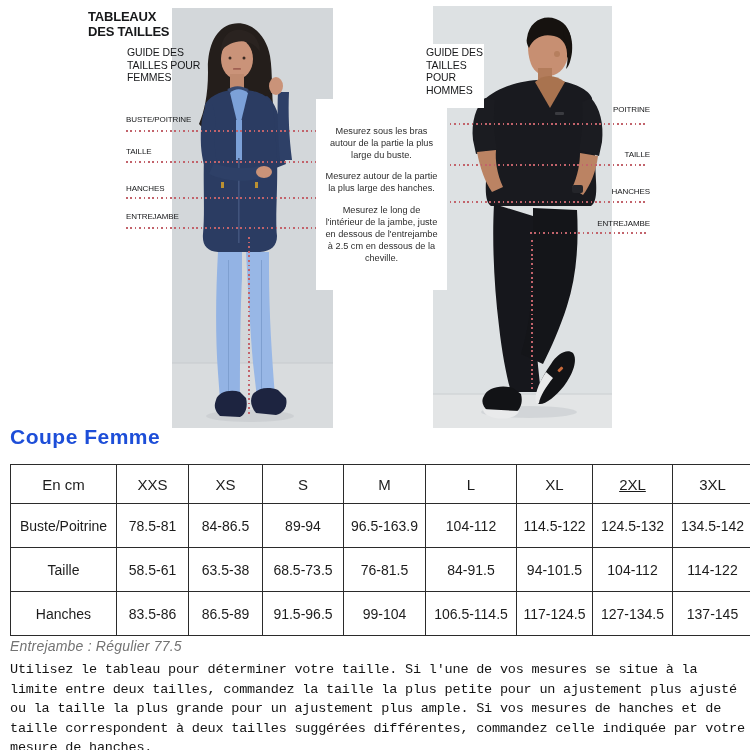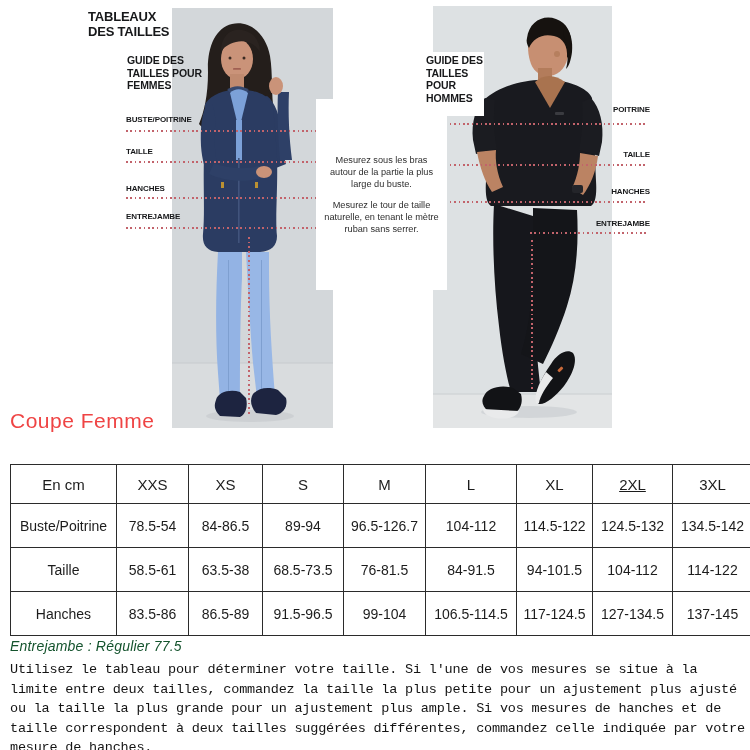--- a/index.html
+++ b/index.html
@@ -3,53 +3,53 @@
 <meta charset="utf-8">
 <style>
   html,body{margin:0;padding:0;background:#fff;}
   #canvas{position:relative;width:750px;height:750px;background:#ffffff;overflow:hidden;
           font-family:"Liberation Sans",sans-serif;color:#1a1a1a;}
   .abs{position:absolute;}
 
   
   .page-title{left:88px;top:10px;font-size:13px;font-weight:bold;line-height:1.15;letter-spacing:-0.2px;color:#17181a;z-index:4;}
   .page-title span{display:block;}
-  .guide-head{font-size:10.5px;font-weight:bold;line-height:1.2;letter-spacing:-0.1px;color:#17181a;z-index:4;margin-top:8px;}
+  .guide-head{font-size:10.5px;font-weight:normal;line-height:1.2;letter-spacing:-0.1px;color:#17181a;z-index:4;}
   .guide-head span{display:block;}
-  .m-label{font-size:8px;font-weight:bold;letter-spacing:-0.1px;color:#17181a;white-space:nowrap;z-index:4;}
+  .m-label{font-size:8px;font-weight:normal;letter-spacing:-0.1px;color:#17181a;white-space:nowrap;z-index:4;}
 
   
   .photo{z-index:1;}
   .photo svg{display:block;}
 
   
   .mline{height:2px;z-index:2;
     background-image:repeating-linear-gradient(90deg,#c2636b 0 1.6px,transparent 1.6px 4.4px);}
   .vline{width:2px;z-index:2;
     background-image:repeating-linear-gradient(180deg,#c2636b 0 1.8px,transparent 1.8px 4.6px);}
 
   
   .instr-box{left:316px;top:99px;width:131px;height:191px;background:#fff;z-index:3;
     display:flex;flex-direction:column;justify-content:center;gap:9px;
     padding:0 7px;box-sizing:border-box;text-align:center;}
   .instr-box p{margin:0;font-size:9.2px;line-height:1.32;color:#2e2e2e;}
 
   .hommes-head{left:426px;top:44px;width:58px;background:#fff;padding:2px 0 12px 0;}
 
   
-  .section-title{left:10px;top:409px;font-size:21px;font-weight:400;letter-spacing:0.5px;color:#ef4444;}
+  .section-title{left:10px;top:425px;font-size:21px;font-weight:700;letter-spacing:0.5px;color:#1d4ed8;}
   table.sizes{left:10px;top:464px;position:absolute;border-collapse:collapse;width:733px;table-layout:fixed;
     font-size:14px;color:#1c1c1c;background:#fff;z-index:2;}
   table.sizes th,table.sizes td{border:1.5px solid #2b2b2b;text-align:center;padding:0;font-weight:400;}
   table.sizes th{height:38px;font-size:15px;}
   table.sizes td{height:43px;}
   table.sizes .c0{width:105px;} .c1{width:71px;margin-left:48px;} .c2{width:73px;} .c3{width:80px;} .c4{width:81px;}
   .c5{width:90px;} .c6{width:75px;} .c7{width:79px;text-decoration:underline;} .c8{width:79px;}
 
-  .inseam-note{left:10px;top:638px;font-size:14px;font-style:italic;color:#14532d;letter-spacing:0.2px;}
+  .inseam-note{left:10px;top:638px;font-size:14px;font-style:italic;color:#737373;letter-spacing:0.2px;}
   .footer-text{left:10px;top:660px;width:737px;font-size:13.5px;line-height:1.45;letter-spacing:-0.2px;color:#141414;}
   .footer-text p{margin:0;font-family:Liberation Mono, monospace;}
 </style>
 </head>
 <body>
 
 <div id="canvas">
 
   <div class="abs page-title">
     <span>TABLEAUX</span>
@@ -166,21 +166,22 @@
   <div class="abs m-label" style="left:555px;top:150px;width:95px;text-align:right;">TAILLE</div>
   <div class="abs mline" style="left:441px;top:164px;width:207px;"></div>
   <div class="abs m-label" style="left:555px;top:187px;width:95px;text-align:right;">HANCHES</div>
   <div class="abs mline" style="left:441px;top:201px;width:207px;"></div>
   <div class="abs m-label" style="left:555px;top:219px;width:95px;text-align:right;">ENTREJAMBE</div>
   <div class="abs mline" style="left:530px;top:232px;width:118px;"></div>
   <div class="abs vline" style="left:531px;top:240px;height:150px;"></div>
 
   <div class="abs instr-box">
     <p>Mesurez sous les bras autour de la partie la plus large du buste.</p>
-    <p>Mesurez le tour de taille naturelle, en tenant le mètre ruban sans serrer.</p>
+    <p>Mesurez autour de la partie la plus large des hanches.</p>
+    <p>Mesurez le long de l'intérieur de la jambe, juste en dessous de l'entrejambe à 2.5 cm en dessous de la cheville.</p>
   </div>
 
   <div class="abs section-title">Coupe Femme</div>
 
   <table class="sizes">
       <thead>
         <tr>
           <th class="c0">En cm</th>
           <th class="c1">XXS</th>
           <th class="c2">XS</th>
@@ -188,24 +189,24 @@
           <th class="c4">M</th>
           <th class="c5">L</th>
           <th class="c6">XL</th>
           <th class="c7">2XL</th>
           <th class="c8">3XL</th>
         </tr>
       </thead>
       <tbody>
         <tr>
           <td>Buste/Poitrine</td>
-          <td>78.5-54</td>
+          <td>78.5-81</td>
           <td>84-86.5</td>
           <td>89-94</td>
-          <td>96.5-126.7</td>
+          <td>96.5-163.9</td>
           <td>104-112</td>
           <td>114.5-122</td>
           <td>124.5-132</td>
           <td>134.5-142</td>
         </tr>
         <tr>
           <td>Taille</td>
           <td>58.5-61</td>
           <td>63.5-38</td>
           <td>68.5-73.5</td>

